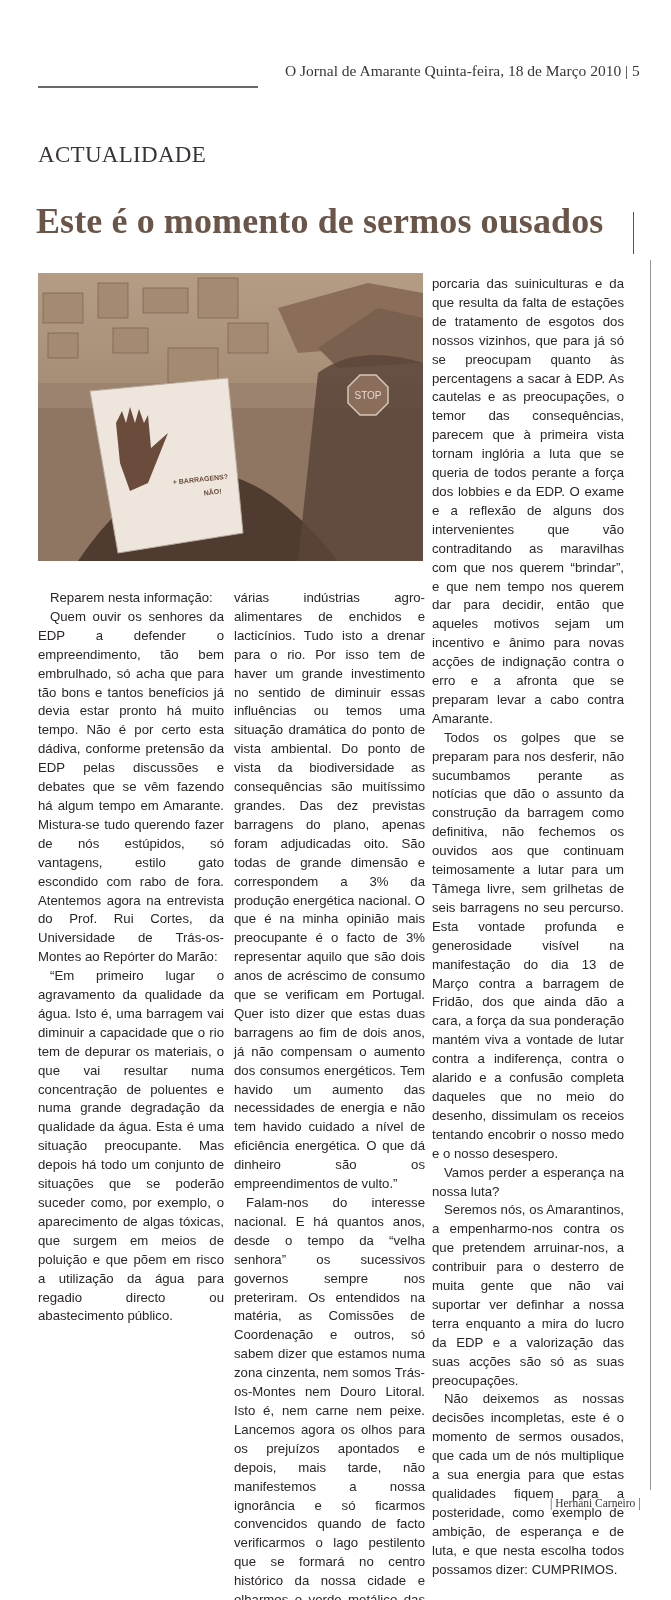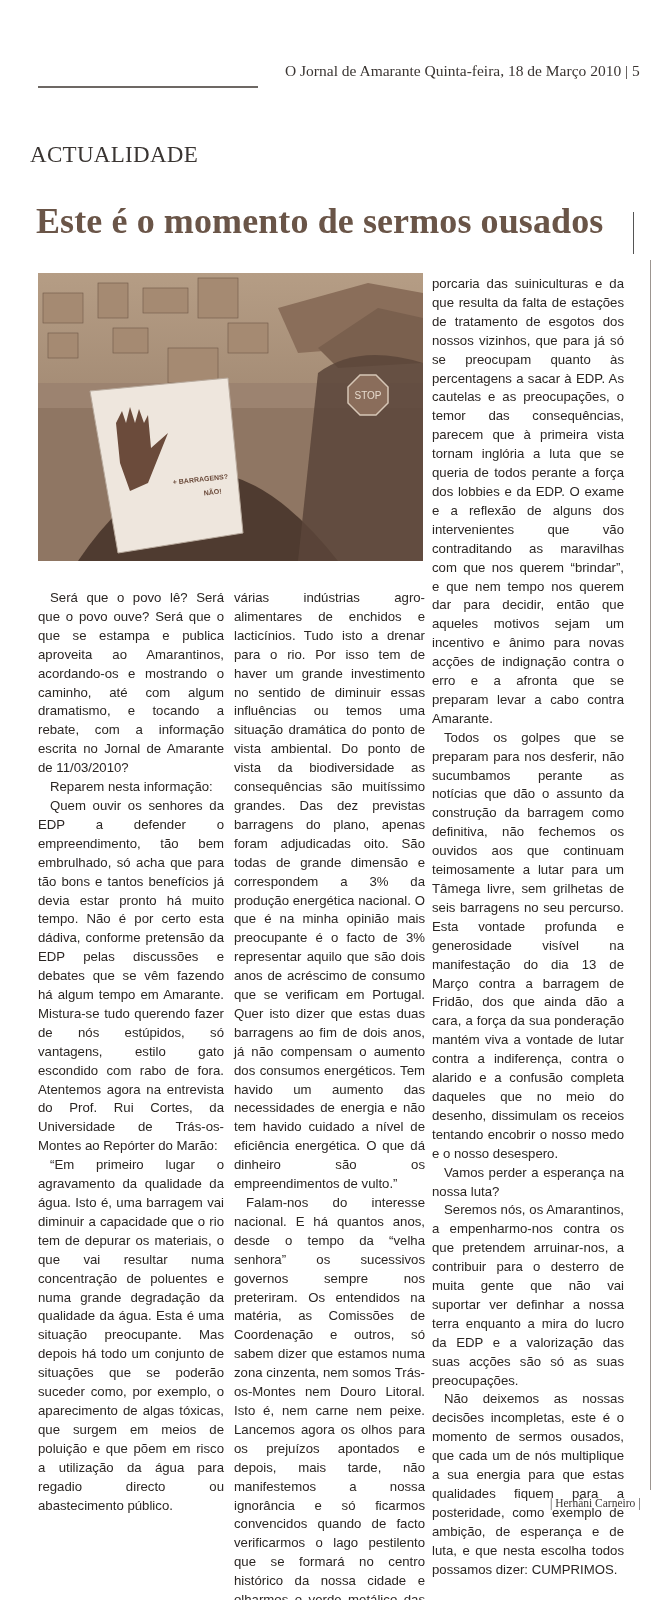--- a/index.html
+++ b/index.html
@@ -1,19 +1,19 @@
 <!DOCTYPE html>
 <html><head>
 <meta charset="utf-8">
 <style>
   html,body{margin:0;padding:0;background:#ffffff;}
   body{width:671px;height:1600px;position:relative;overflow:hidden;font-family:"Liberation Sans",sans-serif;color:#2b2623;}
   .header-rule{position:absolute;left:38px;top:86px;width:220px;height:2px;background:#6d6864;}
   .masthead{position:absolute;left:270px;top:62px;font-family:"Liberation Serif",serif;font-size:15.5px;color:#3a3532;white-space:nowrap;margin-left:15px;}
-  .section{position:absolute;left:30px;top:142px;font-family:"Liberation Serif",serif;font-size:23px;letter-spacing:0.3px;color:#3a3532;}
+  .section{position:absolute;left:38px;top:142px;font-family:"Liberation Serif",serif;font-size:23px;letter-spacing:0.3px;color:#3a3532;}
   .headline{position:absolute;left:36px;top:200px;font-family:"Liberation Serif",serif;font-weight:bold;font-size:36px;color:#6a5548;letter-spacing:0.1px;white-space:nowrap;}
   .title-rule{position:absolute;left:633px;top:212px;width:1px;height:42px;background:#555;}
   .right-rule{position:absolute;left:650px;top:260px;width:1px;height:1230px;background:#9c9590;}
   .photo{position:absolute;left:38px;top:273px;width:385px;height:288px;overflow:hidden;}
   .col{position:absolute;font-size:13.2px;line-height:18.9px;text-align:justify;hyphens:manual;}
   .col p{margin:0;text-indent:12px;}
   .col p.noindent{text-indent:0;}
   .col1{left:38px;top:589px;width:186px;}
   .col2{left:234px;top:589px;width:191px;}
   .col3{left:432px;top:275px;width:192px;}
@@ -61,21 +61,20 @@
       <text x="166" y="222" font-family="Liberation Sans, sans-serif" font-size="7" font-weight="bold" fill="#6b4b3b" transform="rotate(-6 170 222)">NÃO!</text>
     </g>
     <g>
       <polygon points="322,102 338,102 350,114 350,130 338,142 322,142 310,130 310,114" fill="#8a6d5b" stroke="#d6c6b6" stroke-width="1.5"></polygon>
       <text x="330" y="126" text-anchor="middle" font-family="Liberation Sans, sans-serif" font-size="10" fill="#e6dacd">STOP</text>
     </g>
   </svg>
 </div>
 
 <div class="col col1">
-  <p>Será que o povo lê? Será que o povo ouve? Será que o que se estampa e publica aproveita ao Amarantinos, acordando-os e mostrando o caminho, até com algum dramatismo, e tocando a rebate, com a informação escrita no Jornal de Amarante de 11/03/2010?</p>
   <p>Reparem nesta informação:</p>
   <p>Quem ouvir os senhores da EDP a defender o empreendimento, tão bem embrulhado, só acha que para tão bons e tantos benefícios já devia estar pronto há muito tempo. Não é por certo esta dádiva, conforme pretensão da EDP pelas discussões e debates que se vêm fazendo há algum tempo em Amarante. Mistura-se tudo querendo fazer de nós estúpidos, só vantagens, estilo gato escondido com rabo de fora. Atentemos agora na entrevista do Prof. Rui Cortes, da Universidade de Trás-os-Montes ao Repórter do Marão:</p>
   <p>“Em primeiro lugar o agravamento da qualidade da água. Isto é, uma barragem vai diminuir a capacidade que o rio tem de depurar os materiais, o que vai resultar numa concentração de poluentes e numa grande degradação da qualidade da água. Esta é uma situação preocupante. Mas depois há todo um conjunto de situações que se poderão suceder como, por exemplo, o aparecimento de algas tóxicas, que surgem em meios de poluição e que põem em risco a utilização da água para regadio directo ou abastecimento público.</p>
 
 </div>
 
 <div class="col col2">
   <p class="noindent">várias indústrias agro-alimentares de enchidos e lacticínios. Tudo isto a drenar para o rio. Por isso tem de haver um grande investimento no sentido de diminuir essas influências ou temos uma situação dramática do ponto de vista ambiental. Do ponto de vista da biodiversidade as consequências são muitíssimo grandes. Das dez previstas barragens do plano, apenas foram adjudicadas oito. São todas de grande dimensão e correspondem a 3% da produção energética nacional. O que é na minha opinião mais preocupante é o facto de 3% representar aquilo que são dois anos de acréscimo de consumo que se verificam em Portugal. Quer isto dizer que estas duas barragens ao fim de dois anos, já não compensam o aumento dos consumos energéticos. Tem havido um aumento das necessidades de energia e não tem havido cuidado a nível de eficiência energética. O que dá dinheiro são os empreendimentos de vulto.”</p>
   <p>Falam-nos do interesse nacional. E há quantos anos, desde o tempo da “velha senhora” os sucessivos governos sempre nos preteriram. Os entendidos na matéria, as Comissões de Coordenação e outros, só sabem dizer que estamos numa zona cinzenta, nem somos Trás-os-Montes nem Douro Litoral. Isto é, nem carne nem peixe. Lancemos agora os olhos para os prejuízos apontados e depois, mais tarde, não manifestemos a nossa ignorância e só ficarmos convencidos quando de facto verificarmos o lago pestilento que se formará no centro histórico da nossa cidade e olharmos o verde metálico das algas Fridão acima, e o palavrão reserva estratégica da água ser nada mais que um reservatório dos esgotos a montante, de toda a</p>
 </div>

